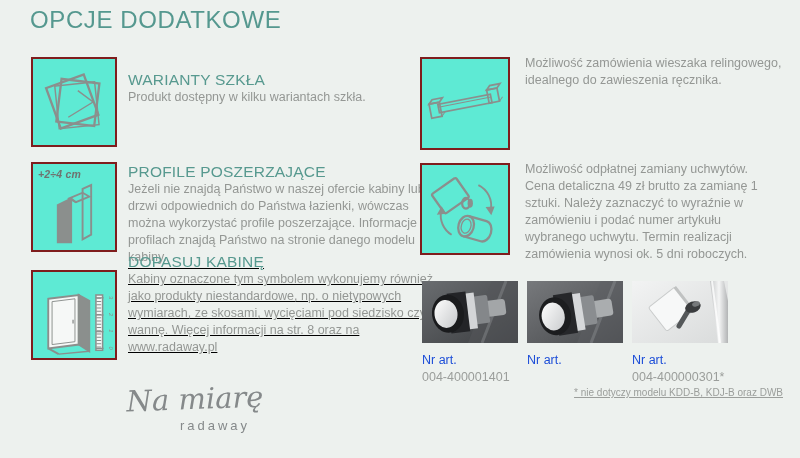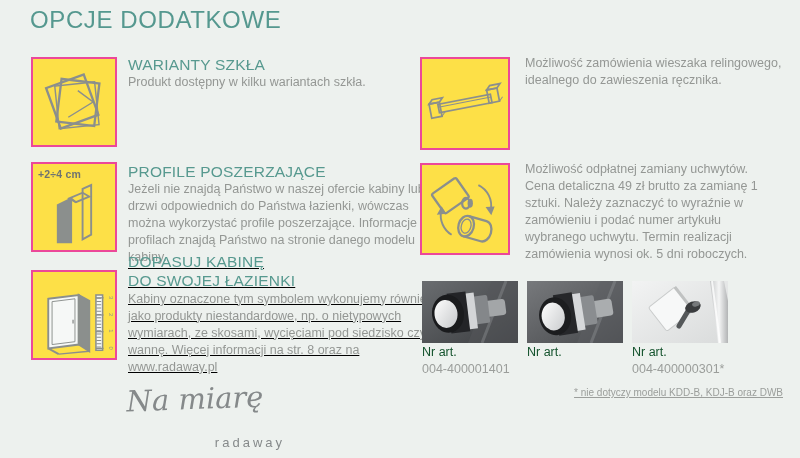--- a/index.html
+++ b/index.html
@@ -11,23 +11,24 @@
     overflow:hidden;
   }
   .page-title{
     position:absolute;left:30px;top:6px;
     font-size:24px;letter-spacing:.6px;
     color:#55988f;font-weight:400;
   }
   .icon-box{
     position:absolute;
     width:86px;height:90px;
-    border:2px solid #ec4899;
-    background:#fde047;
+    border:2px solid #7f1d1d;
+    background:#5eead4;
     box-sizing:border-box;
+    font-style:italic;
   }
   .icon-box svg{display:block;width:100%;height:100%;}
   .icon-caption{
     position:absolute;left:5px;top:4px;
     font-size:10.5px;font-weight:bold;color:#6f7370;
     letter-spacing:.2px;
   }
   .section-text{position:absolute;}
   .section-heading{
     color:#57998f;font-size:15.5px;letter-spacing:.2px;
@@ -37,59 +38,59 @@
   .section-body{
     margin-top:0;
     color:#949794;font-size:12.5px;line-height:1.36;
   }
   .product{position:absolute;top:281px;width:96px;}
   .photo{
     width:96px;height:62px;overflow:hidden;
   }
   .photo svg{display:block;}
   .art-label{
-    margin-top:1px;color:#14532d;font-size:12.5px;line-height:1.35;
+    margin-top:9px;color:#1d4ed8;font-size:12.5px;line-height:1.35;
   }
   .art-number{color:#9b9e9b;font-size:12.5px;line-height:1.35;}
   .footnote{
     position:absolute;left:420px;top:387px;width:363px;
     text-align:right;color:#9b9e9b;font-size:10px;text-decoration:underline;
   }
   .logo{
     position:absolute;left:105px;top:384px;width:180px;
     text-align:center;color:#85898a;
   }
   .logo-script{
     font-family:"DejaVu Serif",serif;
     font-style:italic;font-size:29px;line-height:1.1;
     transform:rotate(-2deg);
   }
   .logo-brand{
-    margin-top:19px;padding-left:40px;
-    font-size:13px;letter-spacing:3px;color:#85898a;text-align:right;
+    margin-top:2px;padding-left:40px;
+    font-size:13px;letter-spacing:3px;color:#85898a;
   }
 </style>
 </head>
 <body>
 
 <div class="page">
 
   <div class="page-title">OPCJE DODATKOWE</div>
 
   <div class="icon-box" style="left:31px;top:57px;">
     <svg viewBox="0 0 86 90">
       <g fill="none" stroke="#8b8f8d" stroke-width="2.4">
         <rect x="20" y="22" width="42" height="45" transform="rotate(-20 41 44)"></rect>
         <rect x="27" y="23" width="40" height="45" transform="rotate(7 47 46)"></rect>
         <rect x="25" y="26" width="42" height="45" transform="rotate(-6 46 48)" stroke-width="1.5"></rect>
         <path d="M37 61 L63 45 L47 33" stroke-width="1.5"></path>
       </g>
     </svg>
   </div>
-  <div class="section-text" style="left:128px;top:55px;width:300px;">
+  <div class="section-text" style="left:128px;top:70px;width:300px;">
     <div class="section-heading">WARIANTY SZKŁA</div>
     <div class="section-body">Produkt dostępny w kilku wariantach szkła.</div>
   </div>
 
   <div class="icon-box" style="left:31px;top:162px;">
     <span class="icon-caption">+2÷4 cm</span>
     <svg viewBox="0 0 86 90">
       <g fill="none" stroke="#8b8f8d" stroke-width="2">
         <polygon points="52,26 61,22 61,74 52,79"></polygon>
         <polygon points="38,36 52,30 59,34 45,40"></polygon>
@@ -122,21 +123,20 @@
       <g fill="#8b8f8d" stroke="none" font-size="6" font-family="Liberation Sans, sans-serif">
         <text transform="translate(80,25) rotate(90)">3</text>
         <text transform="translate(80,43) rotate(90)">2</text>
         <text transform="translate(80,60) rotate(90)">1</text>
         <text transform="translate(80,78) rotate(90)">0</text>
       </g>
     </svg>
   </div>
   <div class="section-text" style="left:128px;top:252px;width:310px;text-decoration:underline;">
     <div class="section-heading">DOPASUJ KABINĘ</div>
-    <div class="section-heading line2">DO SWOJEJ ŁAZIENKI</div>
     <div class="section-body">Kabiny oznaczone tym symbolem wykonujemy również jako produkty niestandardowe, np. o nietypowych wymiarach, ze skosami, wycięciami pod siedzisko czy wannę. Więcej informacji na str. 8 oraz na www.radaway.pl</div>
   </div>
 
   <div class="logo">
     <div class="logo-script">Na miarę</div>
     <div class="logo-brand">radaway</div>
   </div>
 
   <div class="icon-box" style="left:420px;top:57px;width:90px;height:93px;">
     <svg viewBox="0 0 90 93">

